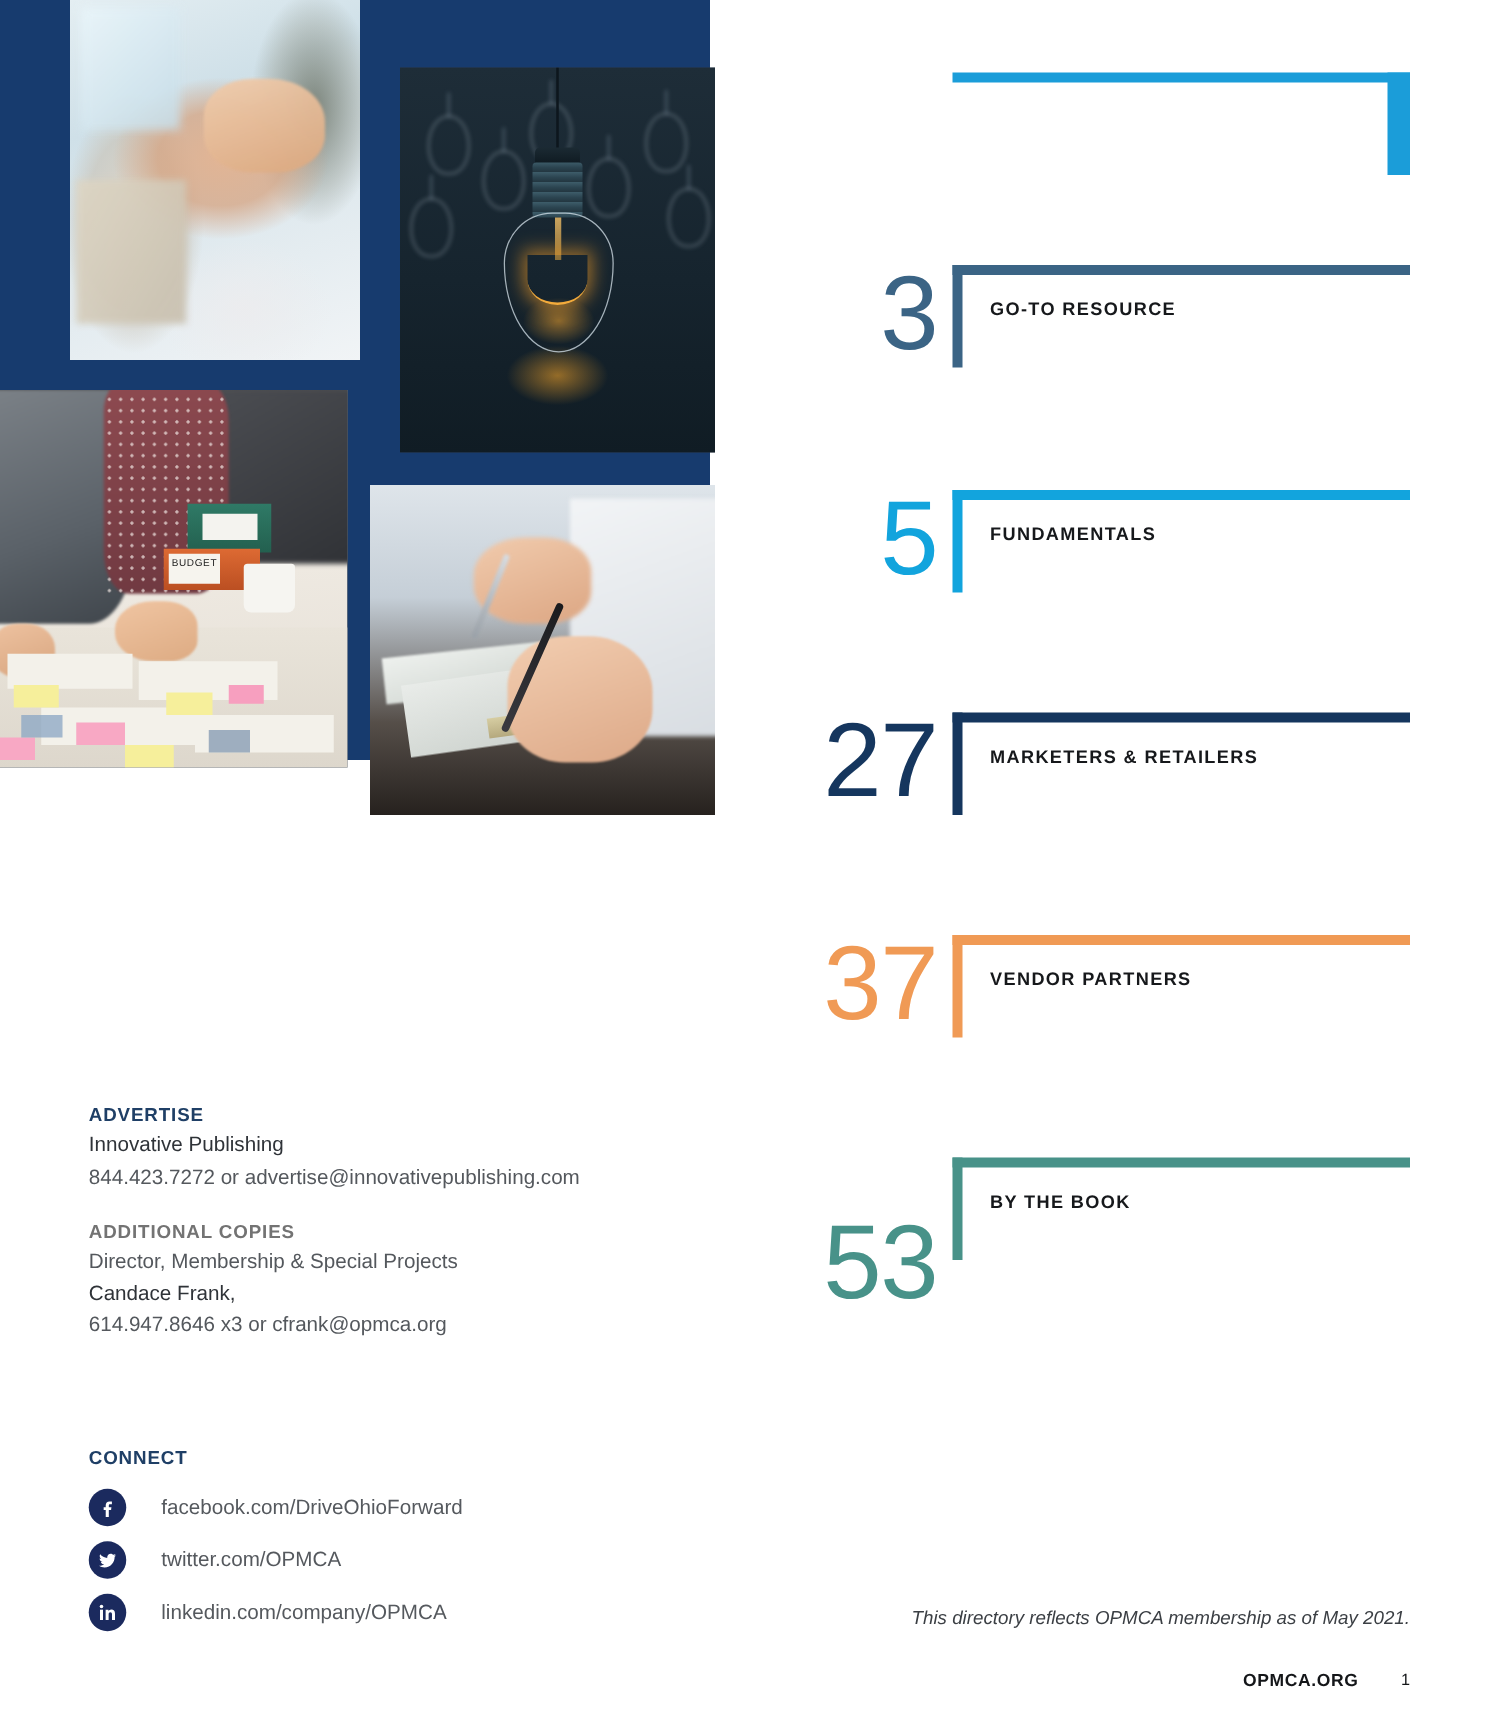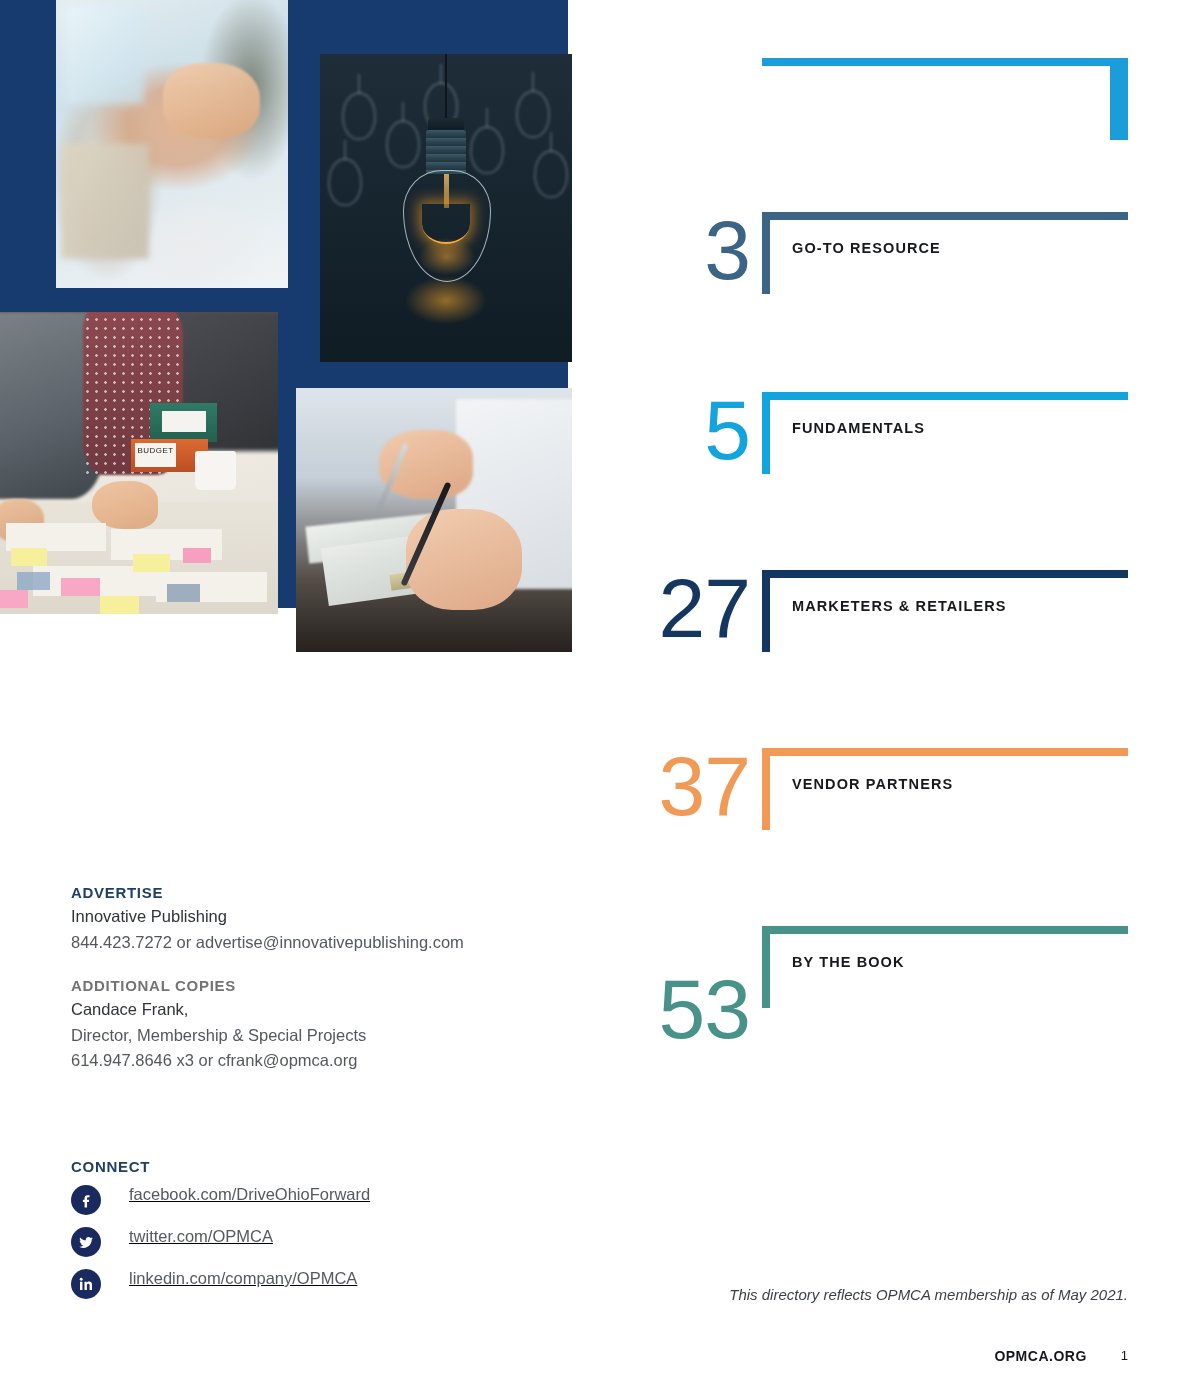--- a/index.html
+++ b/index.html
@@ -238,37 +238,37 @@
   }
   .info .line{font-size:16.5px;color:#2f3338;line-height:1.55;}
   .info .line.soft{color:#54585d;}
   .info .gap{height:22px;}
 
   
   .connect{position:absolute;left:71px;top:1158px;width:480px;}
   .connect h3{
     margin:0 0 10px 0;font-size:15px;font-weight:bold;letter-spacing:.7px;color:#1f3f66;
   }
-  .social-row{display:flex;height:42px;text-decoration:underline;}
+  .social-row{display:flex;align-items:center;height:42px;}
   .social-icon{
     width:30px;height:30px;border-radius:50%;background:#1b2a5e;
     display:flex;align-items:center;justify-content:center;flex:0 0 auto;
   }
   .social-row .url{
     margin-left:28px;font-size:16.5px;color:#55595e;
   }
 
   
   .note{
     position:absolute;right:72px;top:1286px;
     font-size:15px;font-style:italic;color:#3b3f44;
   }
   .footer{
     position:absolute;right:72px;top:1336px;
-    display:flex;align-items:flex-start;margin-top:12px;
+    display:flex;align-items:flex-start;
   }
   .footer .site{font-size:14px;font-weight:bold;letter-spacing:.5px;color:#141619;}
   .footer .pg{margin-left:34px;font-size:13px;color:#141619;}
 </style>
 </head>
 <body>
 
 <div class="page">
 
   <div class="collage">
@@ -389,22 +389,22 @@
     </div>
     <div class="toc-num" id="num-4" style="right: 378px; width: 160px; color: rgb(72, 146, 137); margin-top: 45px;">53</div>
   </div>
 
   <div class="info">
     <h3 style="color: rgb(31, 63, 102);">ADVERTISE</h3>
     <div class="line">Innovative Publishing</div>
     <div class="line soft">844.423.7272 or advertise@innovativepublishing.com</div>
     <div class="gap"></div>
     <h3 style="color: #737373;">ADDITIONAL COPIES</h3>
+    <div class="line soft">Director, Membership &amp; Special Projects</div>
     <div class="line">Candace Frank,</div>
-    <div class="line soft">Director, Membership &amp; Special Projects</div>
     <div class="line soft">614.947.8646 x3 or cfrank@opmca.org</div>
   </div>
 
   <div class="connect">
     <h3 style="color: rgb(31, 63, 102);">CONNECT</h3>
 
     <div class="social-row">
       <span class="social-icon" style="background: rgb(27, 42, 94);">
         <svg width="18" height="18" viewBox="0 0 24 24" aria-hidden="true">
           <path fill="#ffffff" d="M14.6 8.4h2.1V5.6h-2.5c-2.6 0-4.1 1.5-4.1 4v2.1H7.9v2.9h2.2V22h3.3v-7.4h2.4l.4-2.9h-2.8V10c0-1.1.4-1.6 1.2-1.6z"></path>

